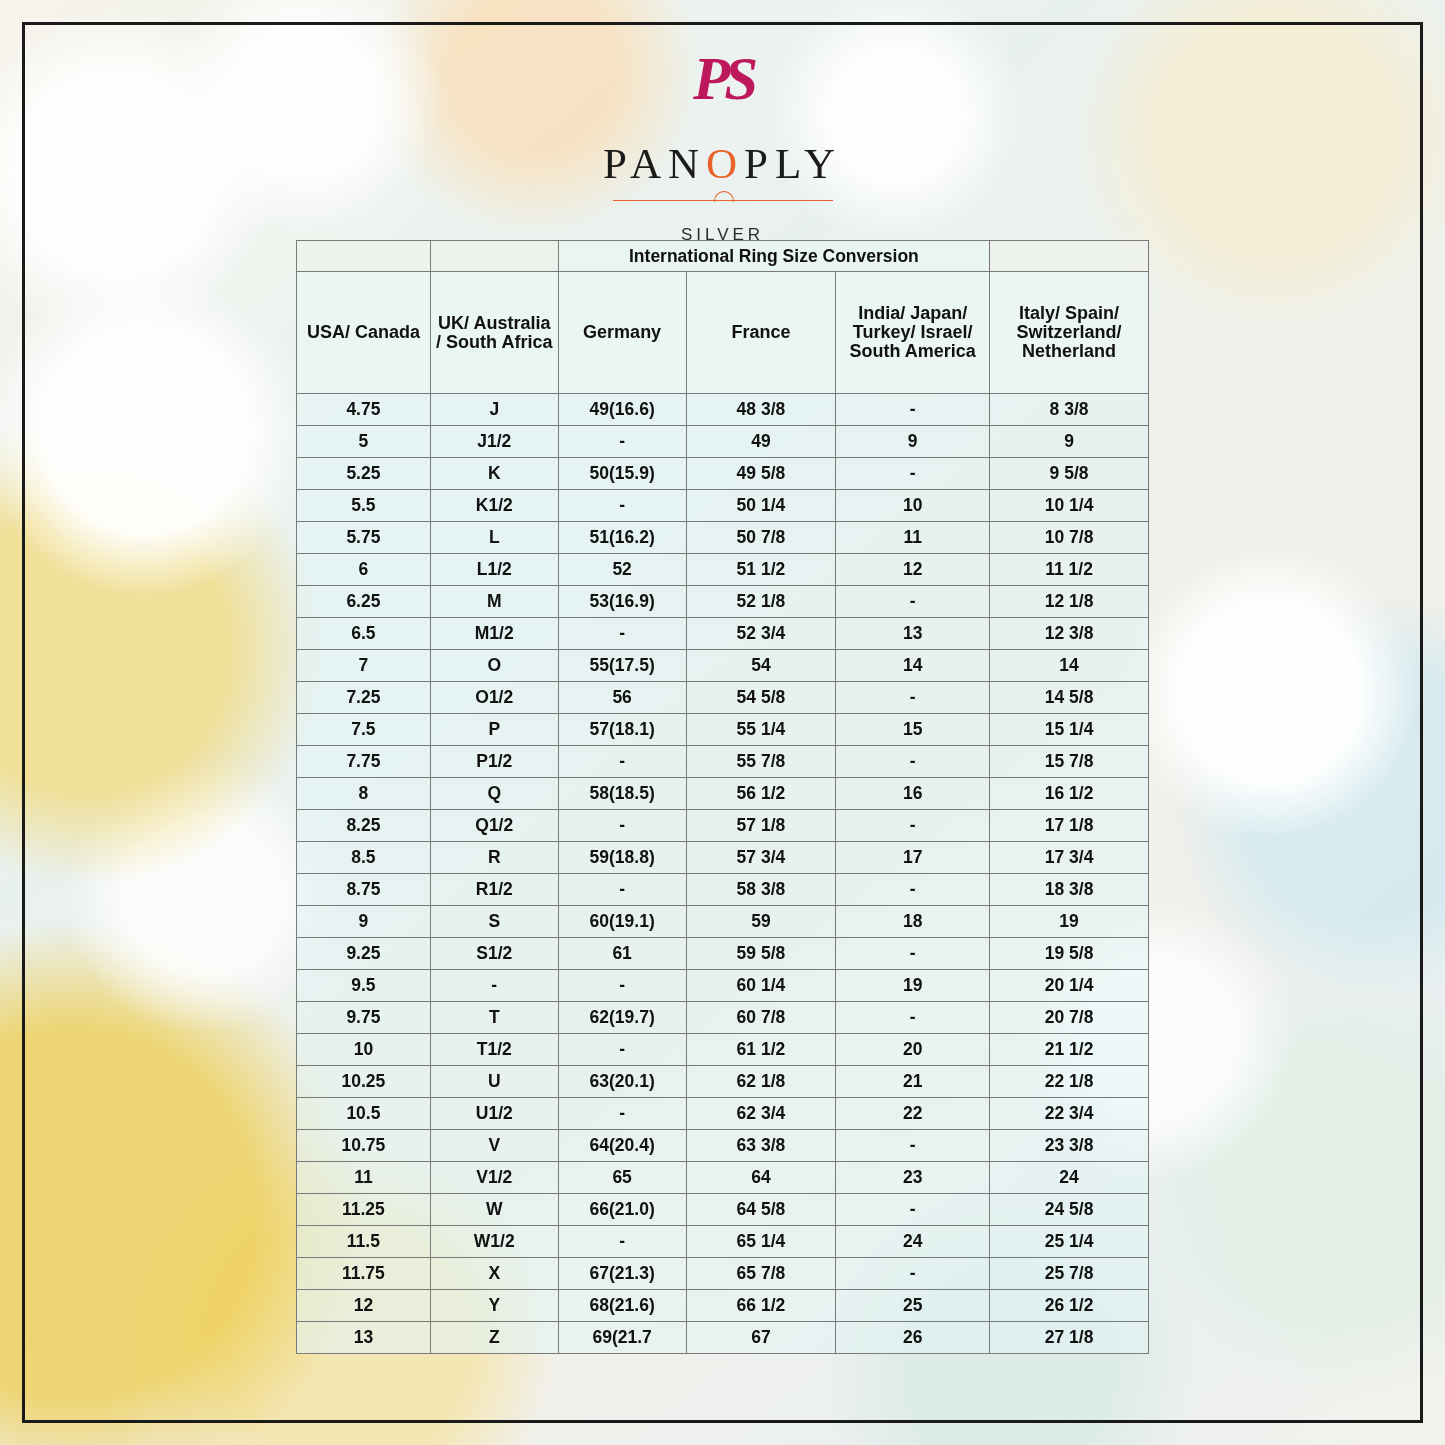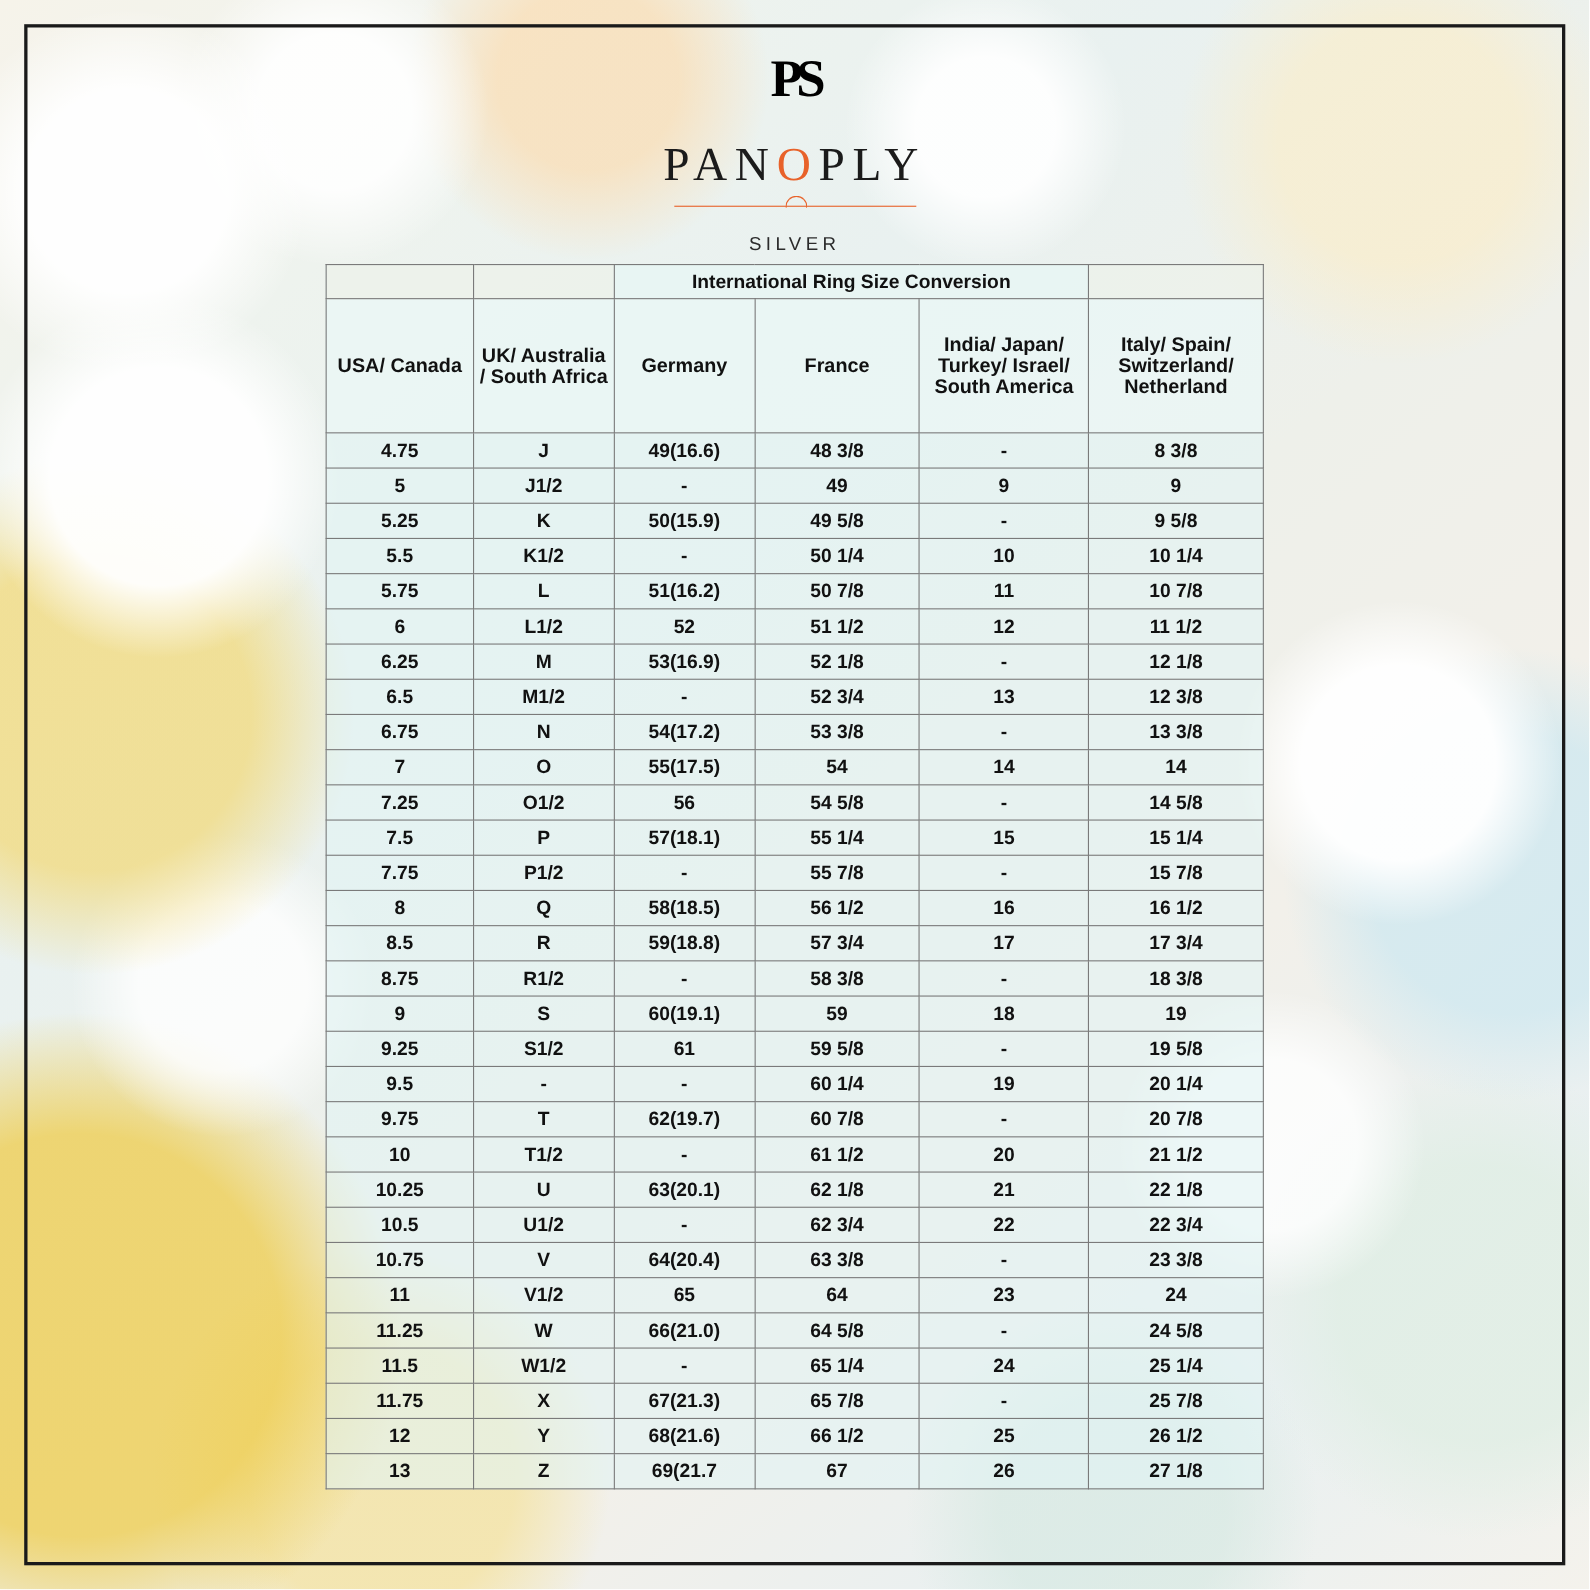--- a/index.html
+++ b/index.html
@@ -48,25 +48,26 @@
     left: 0; top: 0; right: 0; bottom: 0;
   }
   
   .logo-block {
     position: absolute;
     left: 0; right: 0; top: 48px;
     text-align: center;
   }
   .logo-mark {
     font-family: "Liberation Serif", serif;
-    font-size: 48px;
+    font-size: 61px;
     font-weight: bold;
-    color: #000000;
+    color: #be185d;
     line-height: 1;
     letter-spacing: -6px;
+    font-style: italic;
   }
   .logo-word {
     margin-top: 30px;
     font-family: "Liberation Serif", serif;
     font-size: 43px;
     letter-spacing: 7px;
     color: #1b1b1b;
   }
   .logo-word .o-accent { color: #e8622a; }
   .logo-rule {
@@ -241,28 +242,20 @@
             </tr>
             <tr class="data-row">
               <td>6.5</td>
               <td>M1/2</td>
               <td>-</td>
               <td>52 3/4</td>
               <td>13</td>
               <td>12 3/8</td>
             </tr>
             <tr class="data-row">
-              <td>6.75</td>
-              <td>N</td>
-              <td>54(17.2)</td>
-              <td>53 3/8</td>
-              <td>-</td>
-              <td>13 3/8</td>
-            </tr>
-            <tr class="data-row">
               <td>7</td>
               <td>O</td>
               <td>55(17.5)</td>
               <td>54</td>
               <td>14</td>
               <td>14</td>
             </tr>
             <tr class="data-row">
               <td>7.25</td>
               <td>O1/2</td>
@@ -289,20 +282,28 @@
             </tr>
             <tr class="data-row">
               <td>8</td>
               <td>Q</td>
               <td>58(18.5)</td>
               <td>56 1/2</td>
               <td>16</td>
               <td>16 1/2</td>
             </tr>
             <tr class="data-row">
+              <td>8.25</td>
+              <td>Q1/2</td>
+              <td>-</td>
+              <td>57 1/8</td>
+              <td>-</td>
+              <td>17 1/8</td>
+            </tr>
+            <tr class="data-row">
               <td>8.5</td>
               <td>R</td>
               <td>59(18.8)</td>
               <td>57 3/4</td>
               <td>17</td>
               <td>17 3/4</td>
             </tr>
             <tr class="data-row">
               <td>8.75</td>
               <td>R1/2</td>

